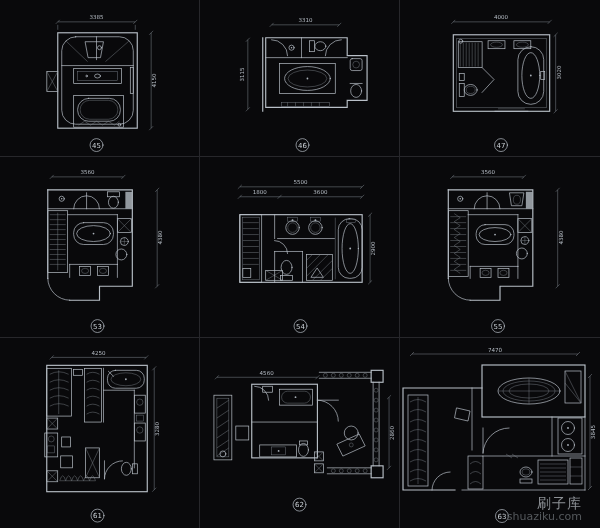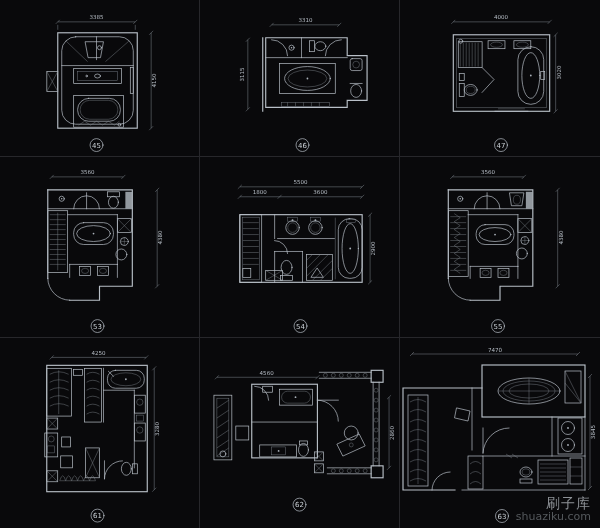--- a/index.html
+++ b/index.html
@@ -10,21 +10,21 @@
   .cell:nth-child(n+7){border-bottom:none;}
   svg{display:block;width:100%;height:100%;}
   .ln{stroke:#b9c0c8;stroke-width:.7;fill:none;stroke-linecap:square;}
   .th{stroke-width:1.15;}
   .hl{stroke:#7e858d;stroke-width:.45;fill:none;}
   .dm{stroke:#80878f;stroke-width:.5;fill:none;}
   text{font-family:"DejaVu Sans",sans-serif;}
   .dt{fill:#b4bbc3;font-size:5.6px;}
   .bt{fill:#ced4da;font-size:7px;}
   .fillblk{fill:#aab1b9;stroke:none;}
-  .wm{position:absolute;right:9px;bottom:5px;text-align:right;line-height:1.1;}
+  .wm{position:absolute;right:18px;bottom:5px;text-align:right;line-height:1.1;}
   .wm-t{color:#8d9196;font-size:14px;letter-spacing:1px;}
   .wm-s{color:#55595d;font-size:11px;}
 </style>
 </head>
 <body>
 
 <div class="grid">
 
   <div class="cell">
     <svg viewBox="0 0 200 157">

